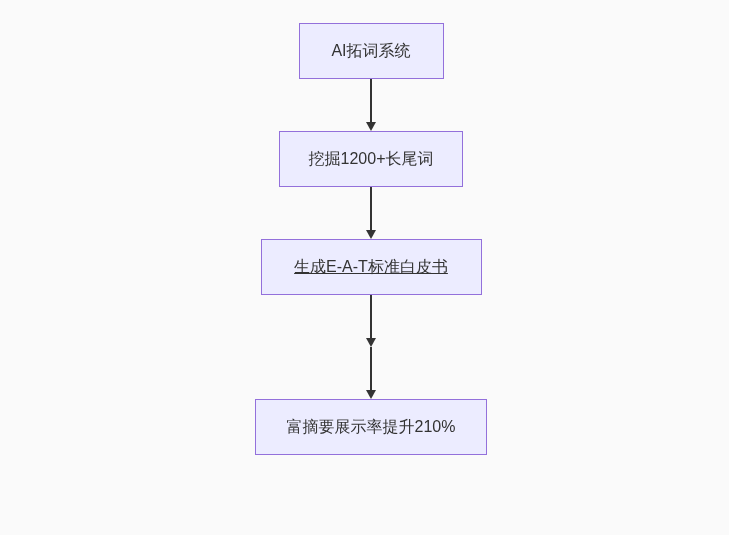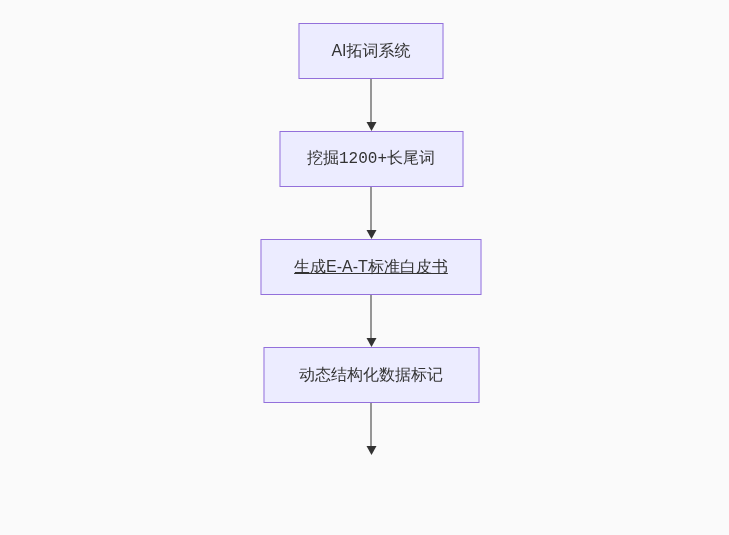--- a/index.html
+++ b/index.html
@@ -37,21 +37,21 @@
     align-items: center;
     justify-content: center;
     background: var(--node-fill, #ECECFF);
     border: 1px solid var(--node-border, #9370DB);
     color: var(--text, #333333);
     font-size: 16px;
     line-height: 1;
     white-space: nowrap;
   }
   .w1 { min-width: 145px; }
-  .w2 { min-width: 184px; font-family: Liberation Mono, monospace; }
+  .w2 { min-width: 184px; }
   .w3 { min-width: 221px; text-decoration: underline; }
   .w4 { min-width: 216px; }
   .w5 { min-width: 232px; }
   .flow-edge {
     height: 52px;
     display: flex;
     flex-direction: column;
     align-items: center;
   }
   .edge-line {
@@ -93,24 +93,24 @@
 
     <div class="flow-node w3">
       <span>生成E-A-T标准白皮书</span>
     </div>
 
     <div class="flow-edge">
       <div class="edge-line"></div>
       <div class="edge-arrowhead"></div>
     </div>
 
-    <div class="flow-node w4">
-      <span>动态结构化数据标记</span>
-    </div>
 
     <div class="flow-edge">
       <div class="edge-line"></div>
       <div class="edge-arrowhead"></div>
     </div>
 
+    <div class="flow-node w5">
+      <span>富摘要展示率提升210%</span>
+    </div>
 
   </div>
 </div>
 
 </body></html>

